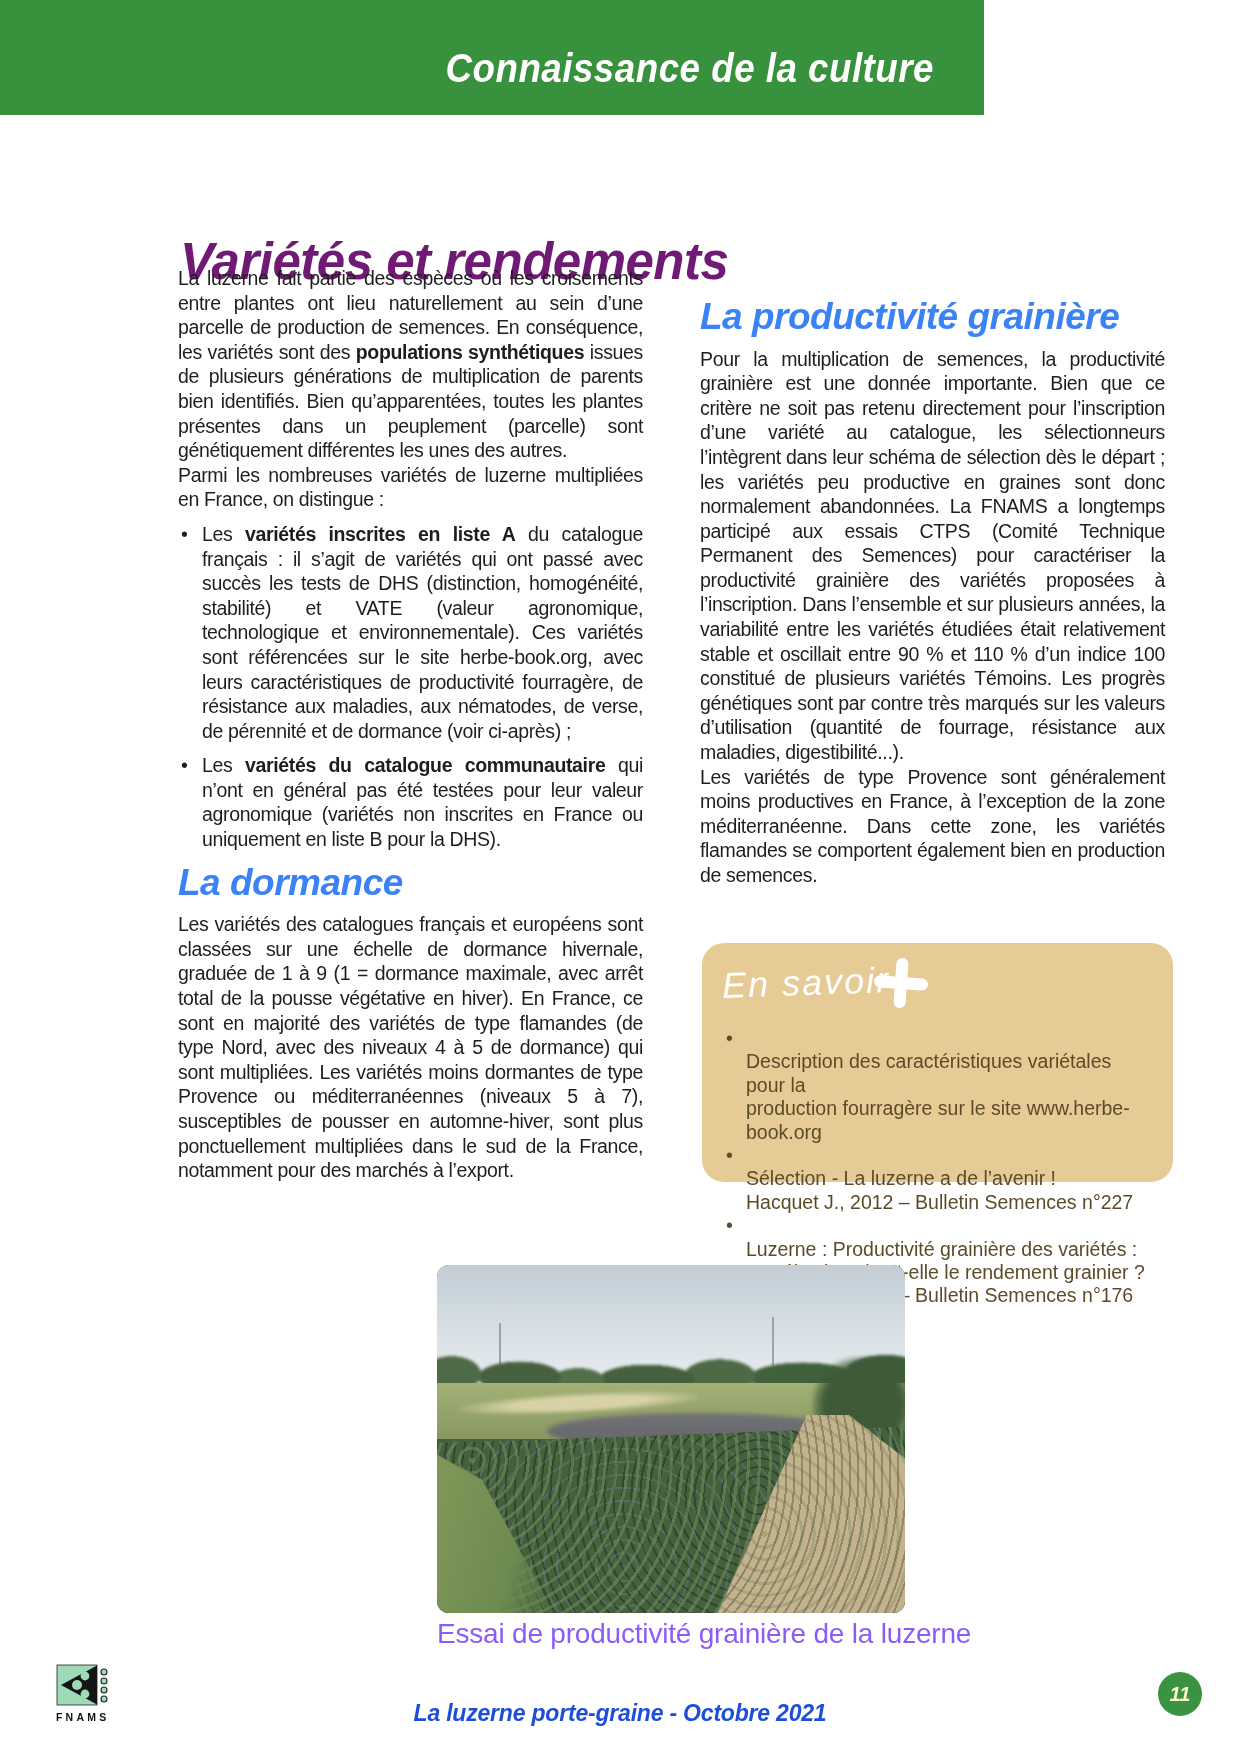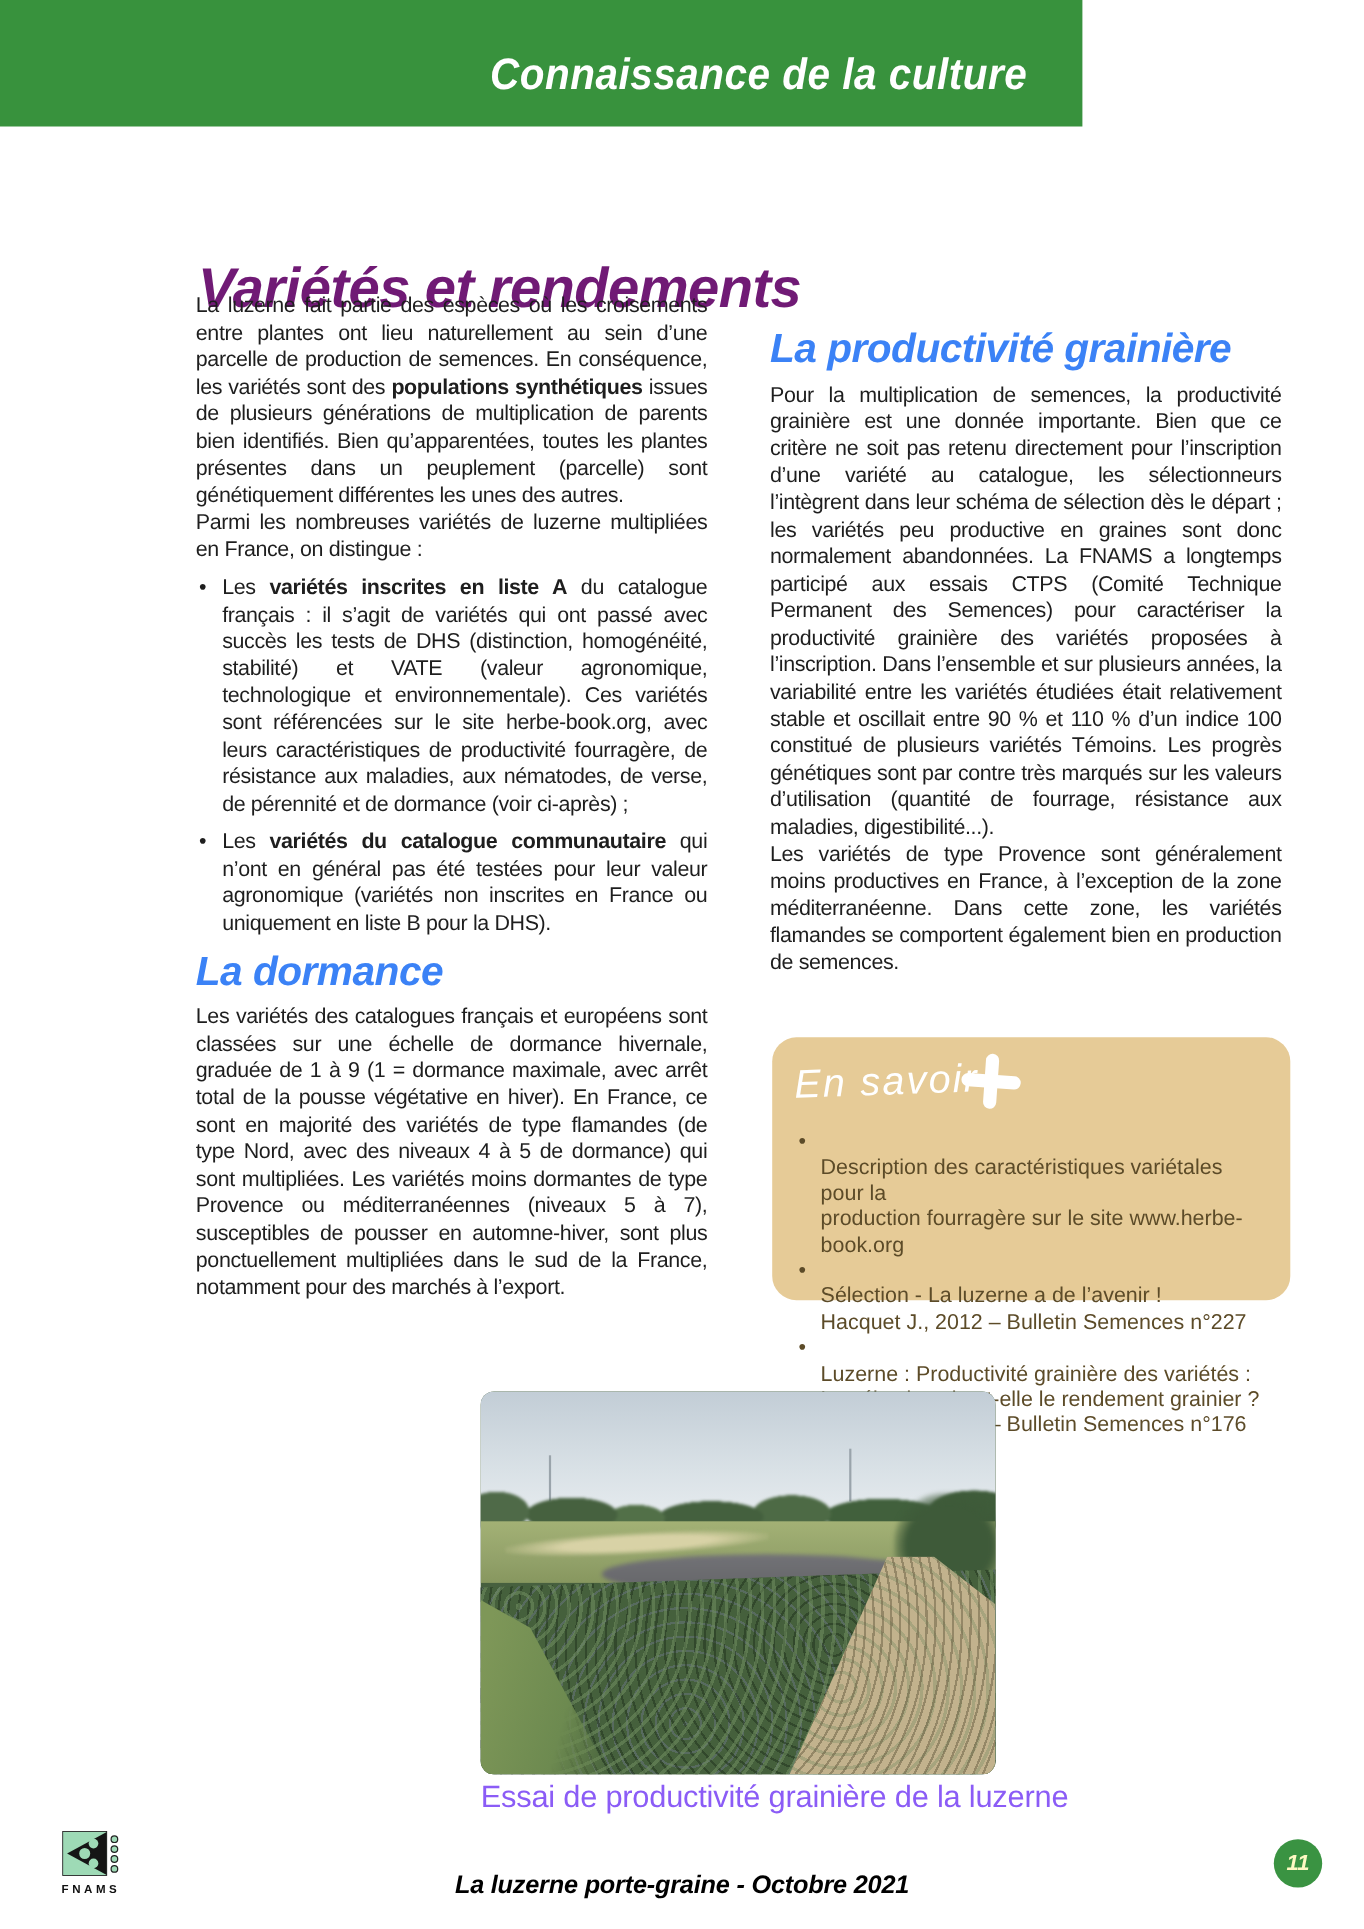--- a/index.html
+++ b/index.html
@@ -84,21 +84,21 @@
         background-color:#c2b28d;background-image:
         repeating-radial-gradient(circle at 30% 30%,rgba(93,83,56,.45) 0 2px,transparent 2px 8px),
         repeating-radial-gradient(circle at 70% 60%,rgba(140,150,110,.5) 0 3px,transparent 3px 12px);}
 
   .photo-caption{position:absolute;left:437px;top:1618px;font-size:28px;color:#8b5cf6;
         letter-spacing:-0.2px;white-space:nowrap;}
 
   
   .fnams-logo{position:absolute;left:56px;top:1664px;width:58px;height:62px;}
   .footer-journal{position:absolute;left:0;top:1700px;width:1240px;text-align:center;
-        font-size:23px;font-weight:700;font-style:italic;color:#000000;letter-spacing:-0.2px;}
+        font-size:23px;font-weight:700;font-style:italic;color:#1d4ed8;letter-spacing:-0.2px;}
   .page-badge{position:absolute;left:1158px;top:1672px;width:44px;height:44px;border-radius:50%;
         background:#3A9342;color:#fef9c3;display:flex;align-items:center;justify-content:center;
         font-size:20px;font-weight:700;font-style:italic;}
 </style>
 </head>
 <body>
 
 <div class="page">
 
   <div class="header-bar">

